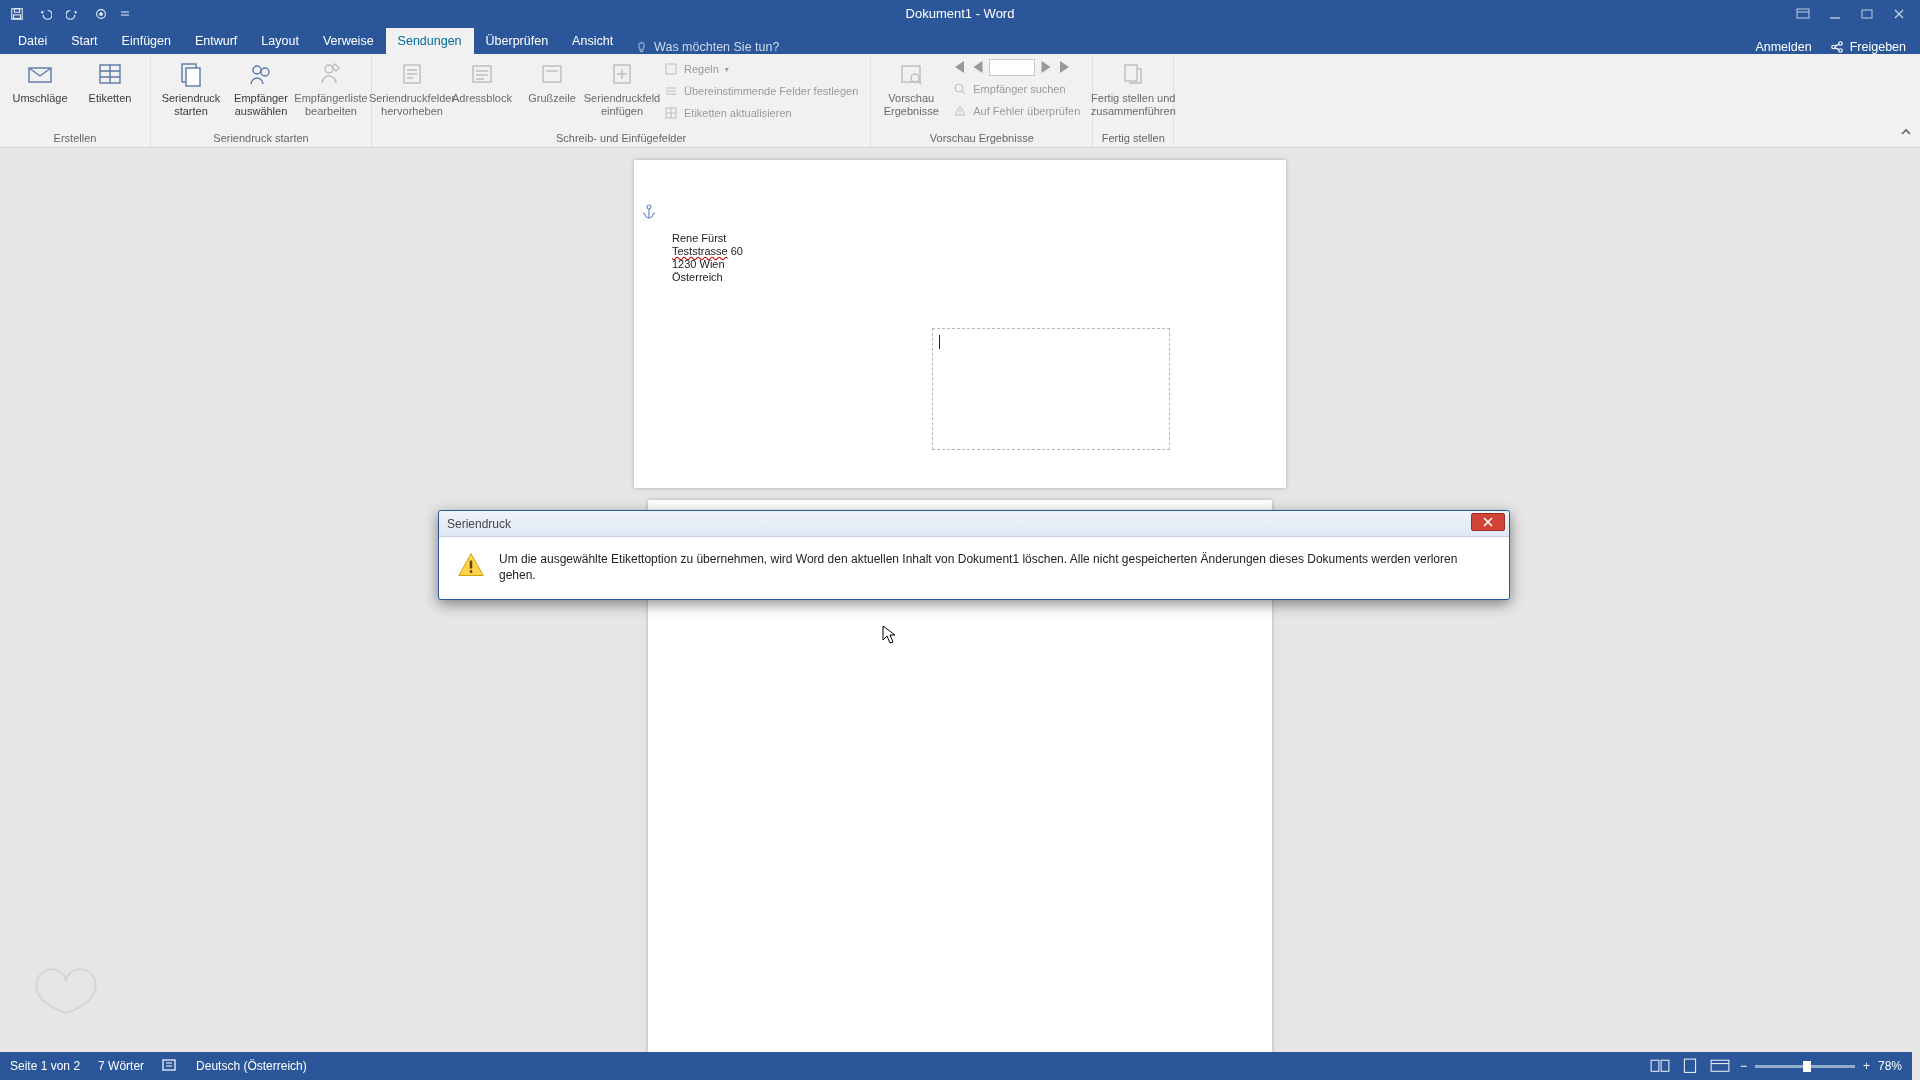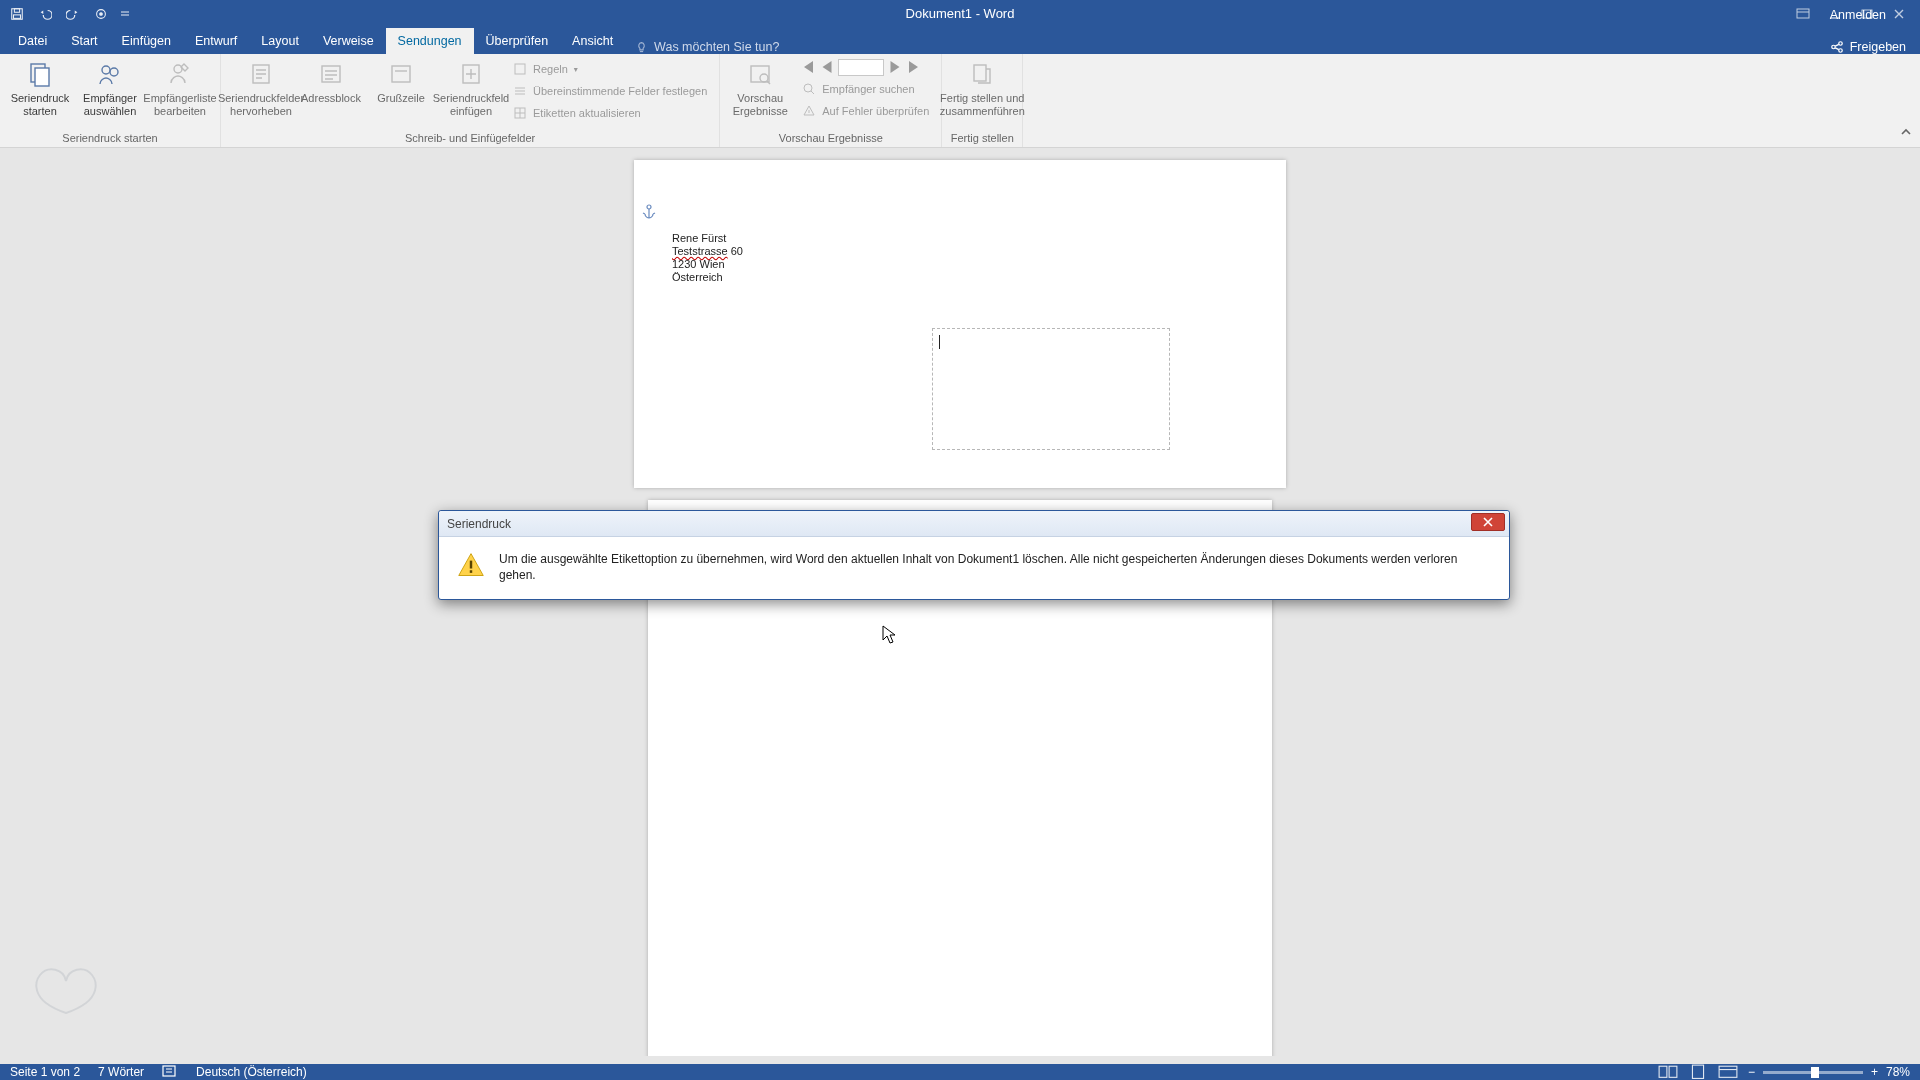--- a/index.html
+++ b/index.html
@@ -39,21 +39,21 @@
 }
 .tabstrip .tab.active {
   background: #f1f1f1;
   color: #0369a1;
 }
 .tellme {
   display: flex; align-items: center; gap: 6px;
   padding: 0 10px; color: #cfd9ea; font-size: 12.5px;
 }
 .tellme svg { width: 13px; height: 13px; opacity: .7; }
-.tabstrip .right { margin-left: auto; display:flex; gap:18px; padding-right:14px; color:#fff;flex-direction:column; }
+.tabstrip .right { margin-left: auto; display:flex; align-items:center; gap:18px; padding-right:14px; color:#fff; }
 .tabstrip .right .share { display:flex; align-items:center; gap:6px; }
 
 
 .ribbon {
   height: 94px;
   background: #f1f1f1;
   border-bottom: 1px solid #d4d4d4;
   display: flex;
   font-size: 11px;
   color: #444;
@@ -145,21 +145,21 @@
   font-size:12px; display:flex; align-items:center; justify-content:center;
   border-radius:2px;
 }
 .modal .dlg-btn.default { border-color:#3a76c4; box-shadow:inset 0 0 0 1px #bcd3ef; background:linear-gradient(#f4f9ff,#dce9f7); }
 
 
 .cursor { position:absolute; width:14px; height:20px; pointer-events:none; }
 
 
 .statusbar {
-  position:absolute; left:0; right:0; bottom:0; height:16px;
+  position:absolute; left:0; right:8px; bottom:0; height:28px;
   background:#2b579a; color:#fff; font-size:12px;
   display:flex; align-items:center; padding:0 10px; gap:18px;
 }
 .statusbar .right { margin-left:auto; display:flex; align-items:center; gap:10px; }
 .view-btn { width:20px; height:16px; display:flex; align-items:center; justify-content:center; opacity:.85; }
 .zoom { display:flex; align-items:center; gap:8px; }
 .zoom .track { width:100px; height:3px; background:rgba(255,255,255,.5); position:relative; }
 .zoom .thumb { position:absolute; top:-4px; width:8px; height:11px; background:#fff; left:48px; }
 .logo-wm { position:absolute; left:26px; bottom:34px; opacity:.25; }
 </style>
@@ -251,20 +251,43 @@
           <circle cx="12" cy="12" r="2"></circle>
         <path d="M6 7l4-2M6 9l4 2"></path>
       </svg>
       <span>Freigeben</span>
     </span>
   </div>
 </div>
 
 <div class="ribbon">
 
+  <div class="group">
+    <div class="controls">
+      <div class="rib-btn enabled">
+        <span class="ico">
+          <svg viewBox="0 0 28 28" fill="none" stroke="#5b7aa8" stroke-width="1.4">
+              <rect x="3" y="8" width="22" height="14"></rect>
+              <path d="M3 8l11 8 11-8"></path>
+            </svg>
+        </span>
+        <span class="lbl">Umschläge</span>
+      </div>
+      <div class="rib-btn enabled">
+        <span class="ico">
+          <svg viewBox="0 0 28 28" fill="none" stroke="#5b7aa8" stroke-width="1.4">
+              <rect x="4" y="5" width="20" height="18"></rect>
+              <path d="M4 11h20M4 17h20M14 5v18"></path>
+            </svg>
+        </span>
+        <span class="lbl">Etiketten</span>
+      </div>
+    </div>
+    <div class="group-label">Erstellen</div>
+  </div>
 
   <div class="group">
     <div class="controls">
       <div class="rib-btn enabled">
         <span class="ico">
           <svg viewBox="0 0 28 28" fill="none" stroke="#5b7aa8" stroke-width="1.4">
               <rect x="5" y="4" width="14" height="18"></rect>
               <rect x="9" y="8" width="14" height="18" fill="#fff"></rect>
             </svg>
         </span>

